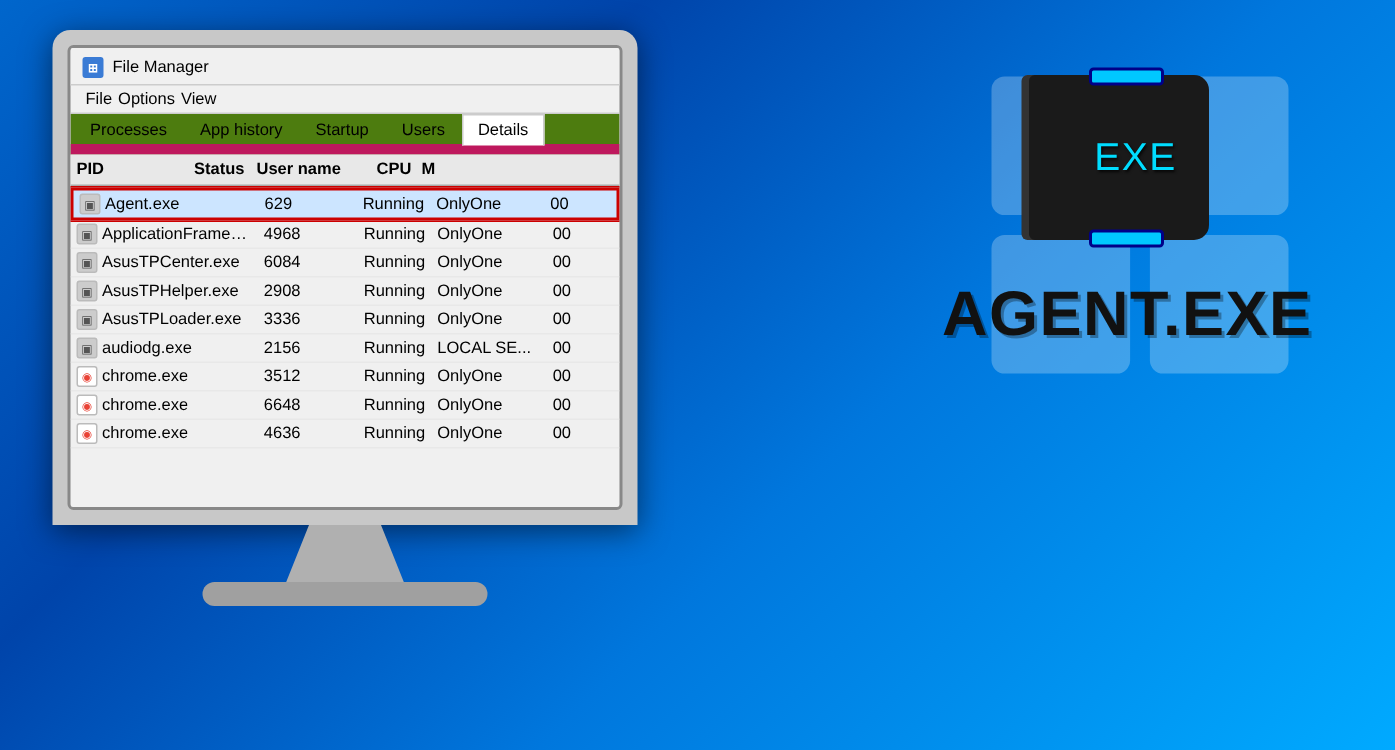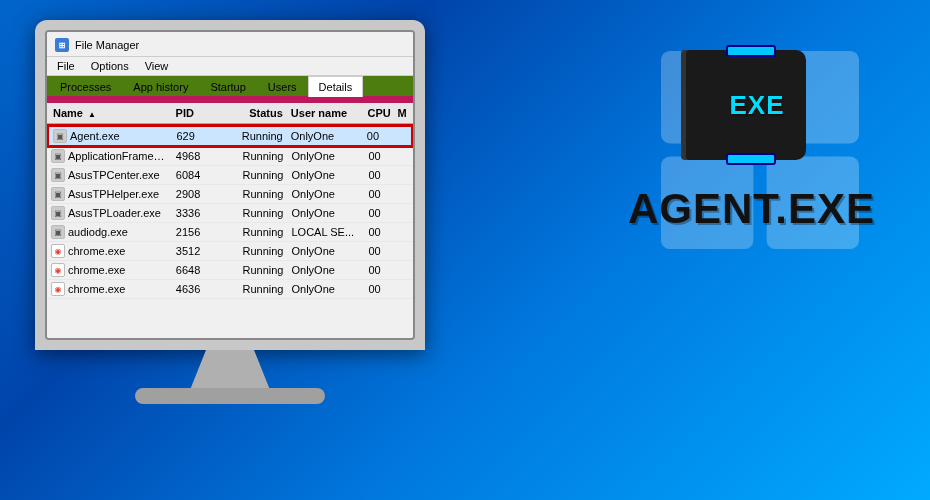--- a/index.html
+++ b/index.html
@@ -111,21 +111,20 @@
 
     .tm-title {
       font-size: 11px;
       font-weight: normal;
       color: #000;
     }
 
     .tm-menubar {
       padding: 2px 8px;
       display: flex;
-      gap: 12px;
       font-size: 11px;
       border-bottom: 1px solid #ccc;
     }
 
     .tm-menubar span {
       cursor: pointer;
       padding: 1px 2px;
     }
 
     .tm-tabs {
@@ -275,21 +274,21 @@
       border-radius: 3px;
       border: 2px solid #008;
     }
 
     .book-exe-text {
       position: absolute;
       top: 50%;
       left: 50%;
       transform: translate(-40%, -50%);
       font-size: 26px;
-      font-weight: 700;
+      font-weight: 400;
       color: #00ddff;
       font-family: Arial Black, Arial, sans-serif;
       letter-spacing: 1px;
       text-shadow: 1px 1px 2px rgba(0,0,0,0.8);
     }
 
     .agent-exe-text {
       font-size: 42px;
       font-weight: 900;
       color: #111;
@@ -322,24 +321,20 @@
         <div class="tm-tabs">
           <div class="tm-tab">Processes</div>
           <div class="tm-tab">App history</div>
           <div class="tm-tab">Startup</div>
           <div class="tm-tab">Users</div>
           <div class="tm-tab active">Details</div>
 
         </div>
 
         <div class="tm-table-header">
-          <div class="tm-col-name">
-            <span>Name</span>
-            <span class="sort-arrow">▲</span>
-          </div>
           <div class="tm-col-pid">PID</div>
           <div class="tm-col-status">Status</div>
           <div class="tm-col-user">User name</div>
           <div class="tm-col-cpu">CPU</div>
           <div class="tm-col-mem">M</div>
         </div>
 
         <div id="process-rows">
             <div class="tm-row selected">
     <div class="proc-name-cell">

